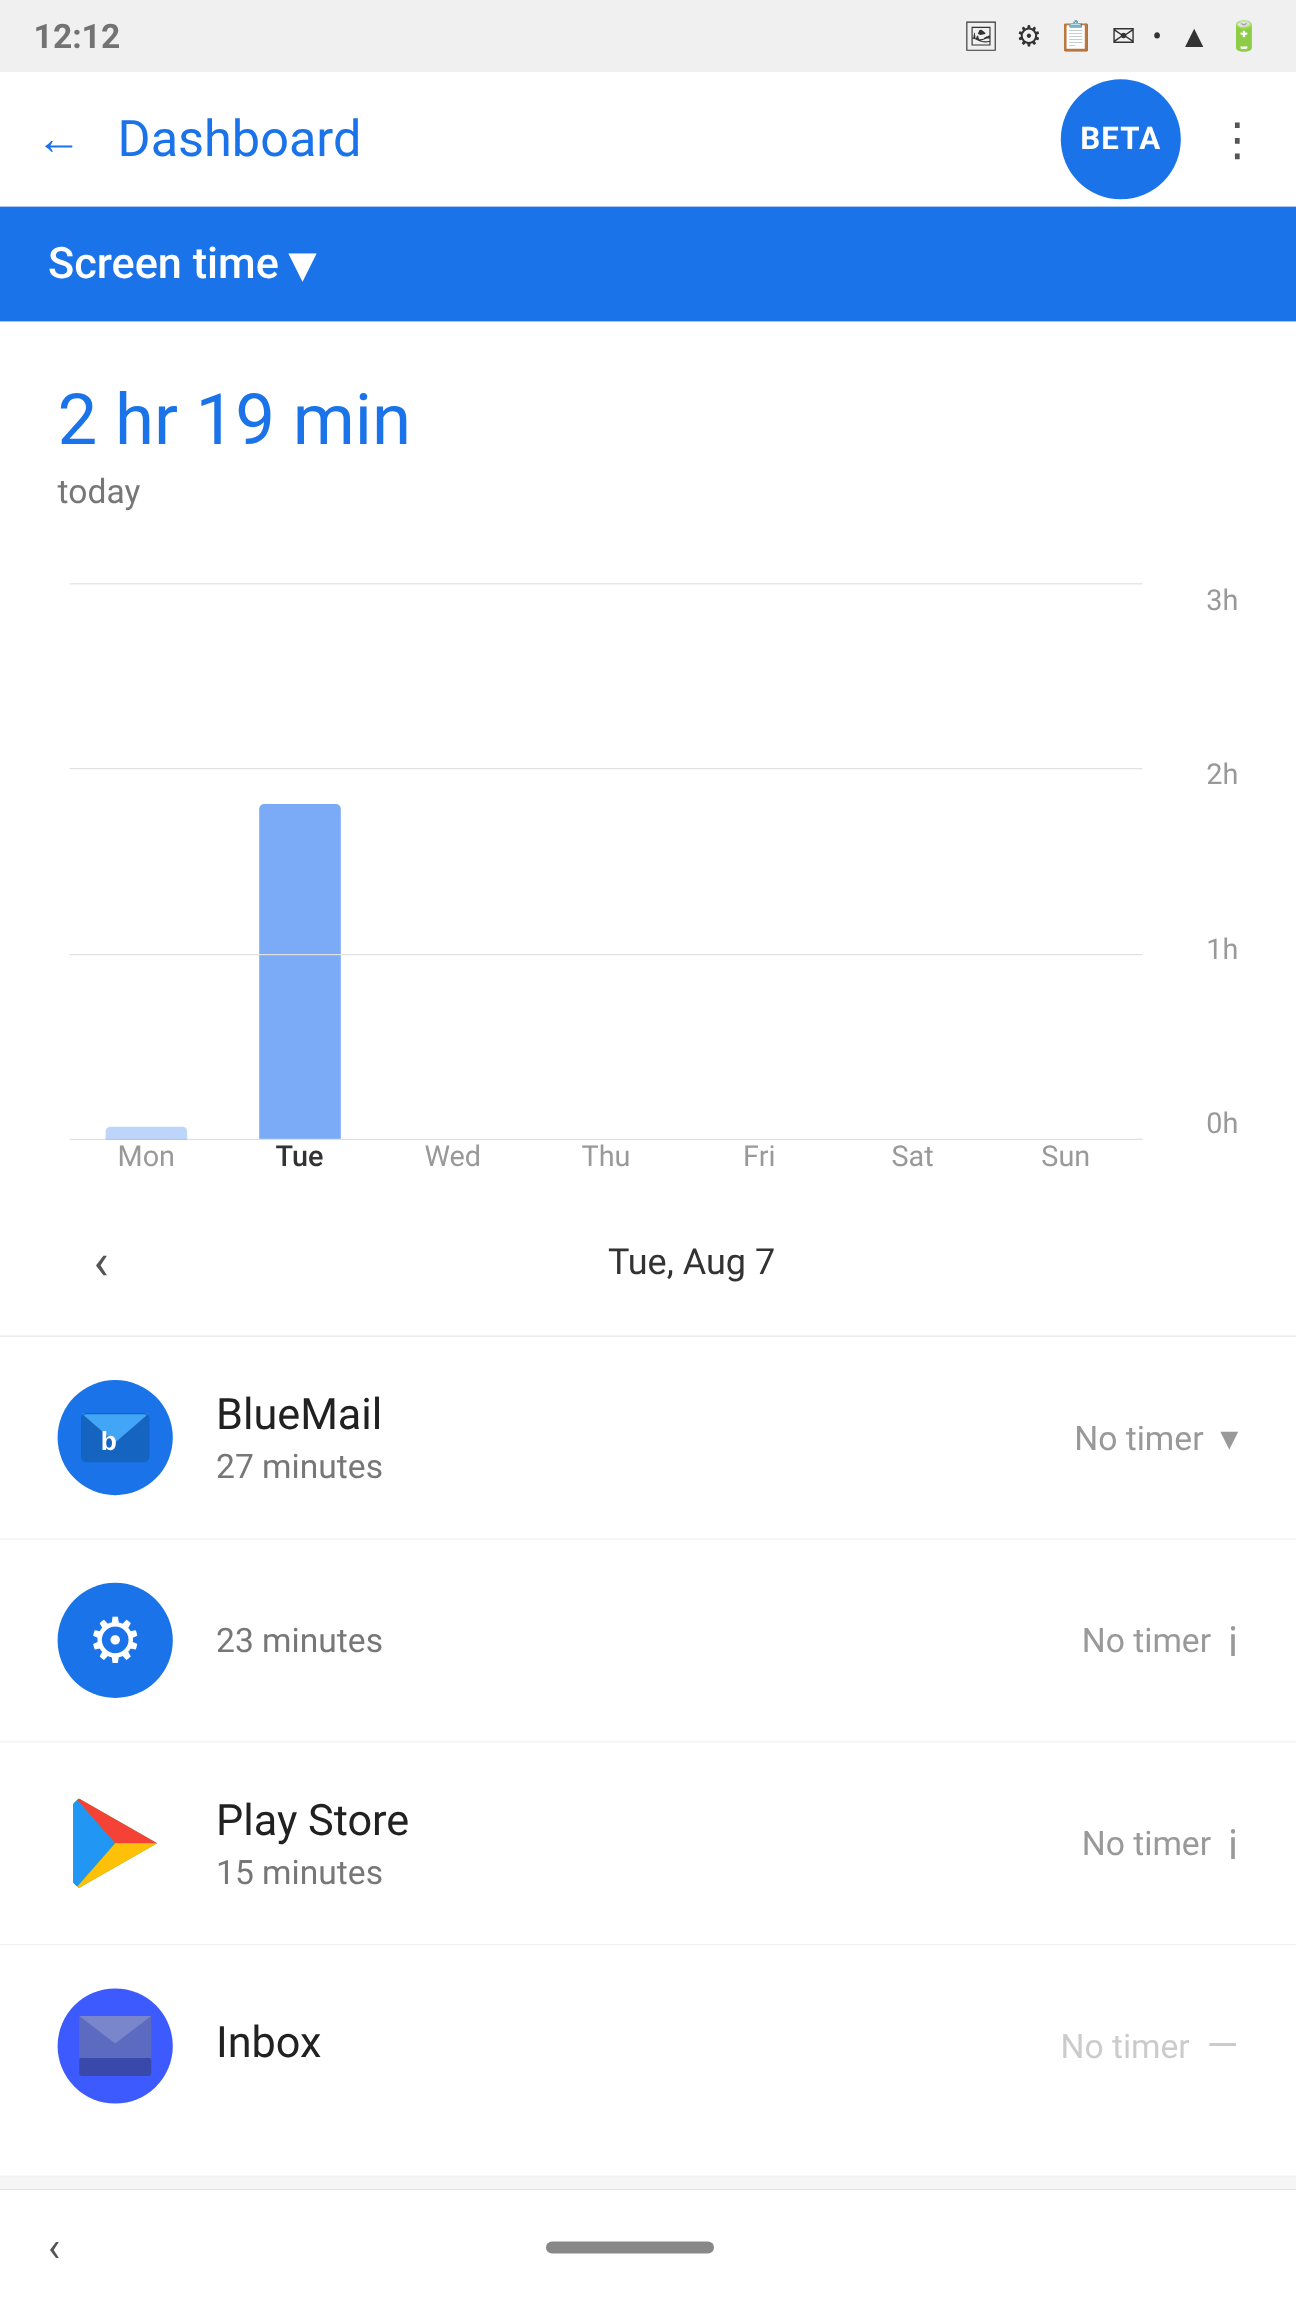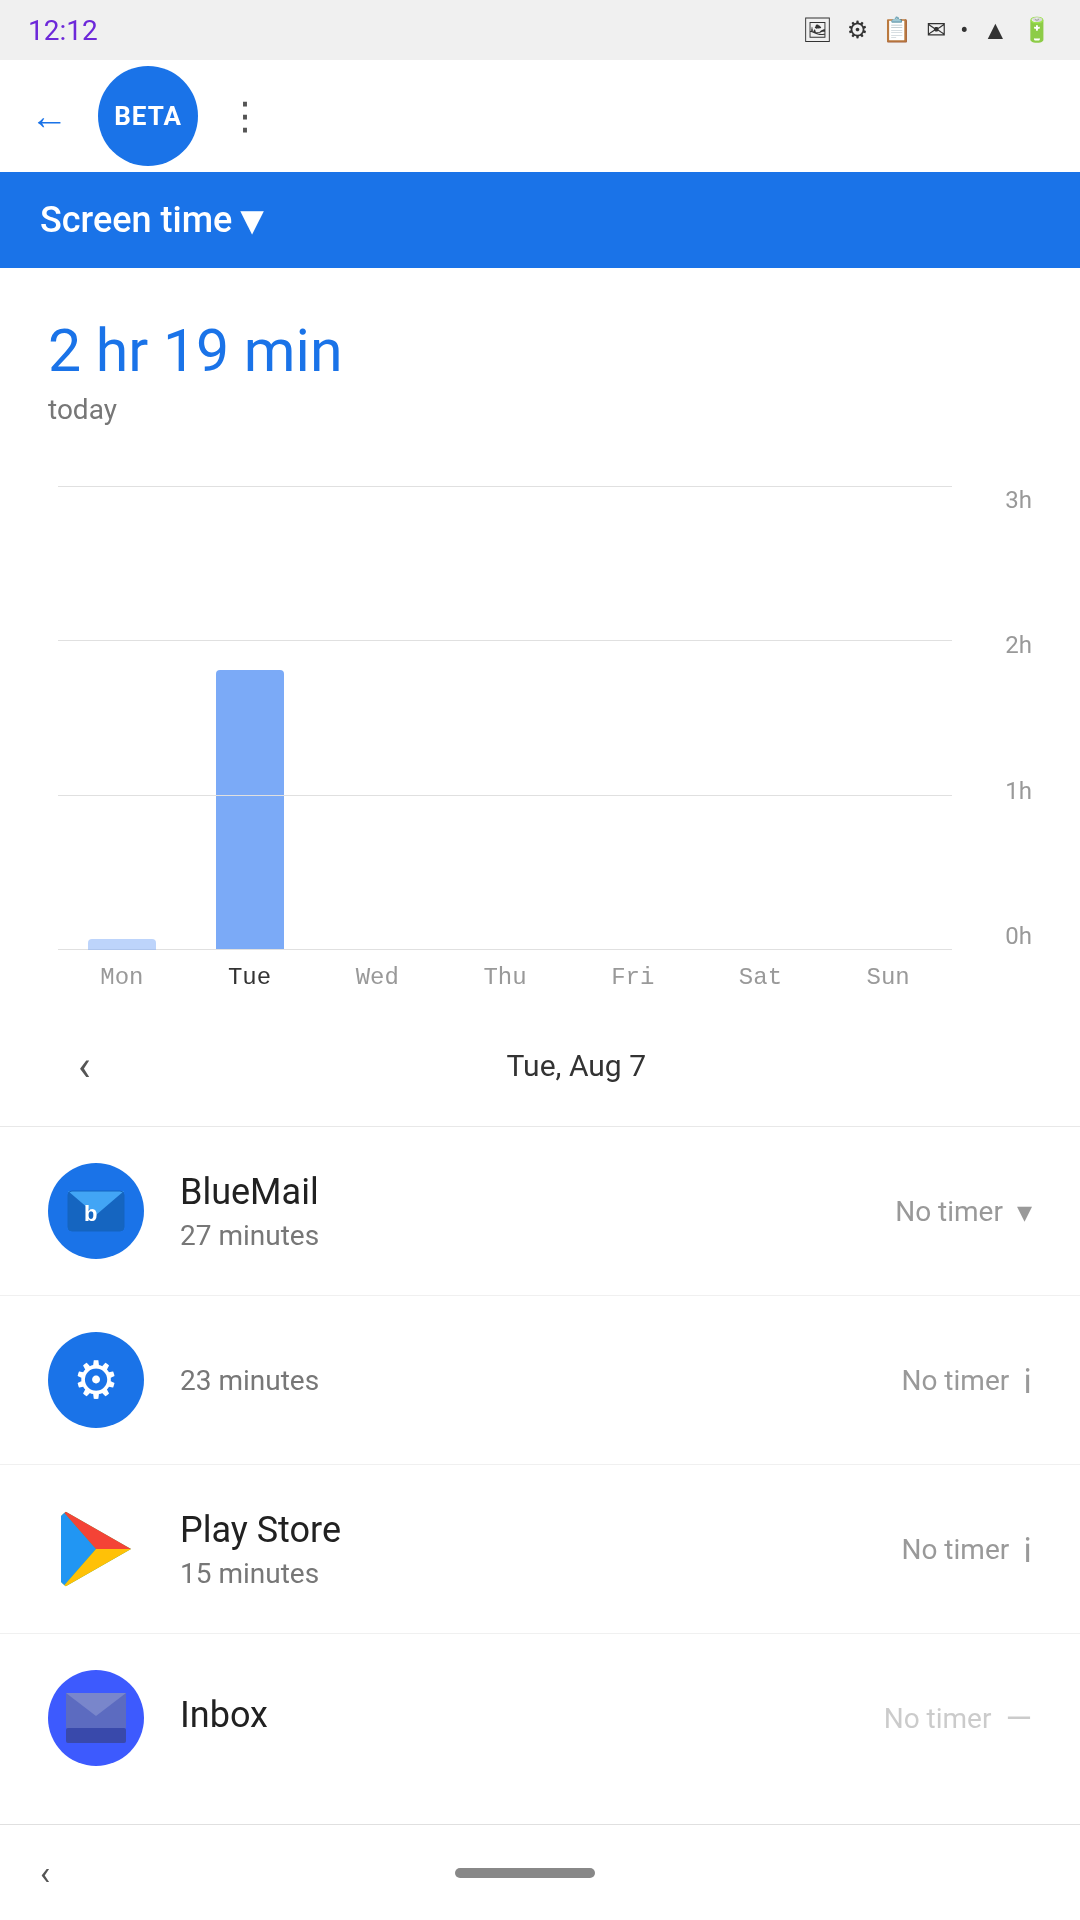--- a/index.html
+++ b/index.html
@@ -18,22 +18,22 @@
       width: 100%;
       height: 60px;
       background: #f0f0f0;
       display: flex;
       align-items: center;
       justify-content: space-between;
       padding: 0 28px;
     }
     .status-bar-left {
       font-size: 28px;
-      font-weight: 400;
-      color: #6d28d9;
+      font-weight: 700;
+      color: #737373;
     }
     .status-bar-right {
       display: flex;
       align-items: center;
       gap: 14px;
     }
     .status-icon {
       font-size: 24px;
       color: #333;
     }
@@ -191,23 +191,21 @@
       width: 68px;
       background: #7baaf7;
       border-radius: 4px 4px 0 0;
     }
 
     
     .x-labels {
       display: flex;
       padding-right: 80px;
       padding-left: 10px;
-      margin-top: 14px;
       margin-bottom: 30px;
-      font-family: Liberation Mono, monospace;
     }
     .x-label {
       flex: 1;
       text-align: center;
       font-size: 24px;
       color: #999;
     }
     .x-label.active {
       color: #333;
       font-weight: 500;
@@ -375,20 +373,21 @@
     <span class="status-icon">•</span>
 
     <span style="font-size:26px;color:#333;">▲</span>
 
     <span style="font-size:24px;color:#333;">🔋</span>
   </div>
 </div>
 
 <div class="app-bar">
   <span class="back-btn">←</span>
+  <span class="app-bar-title">Dashboard</span>
   <div class="beta-badge">BETA</div>
   <span class="more-btn">⋮</span>
 </div>
 
 <div class="screen-time-header">
   <span class="screen-time-label">Screen time</span>
   <span class="chevron-down">▼</span>
 </div>
 
 <div class="main-content">

